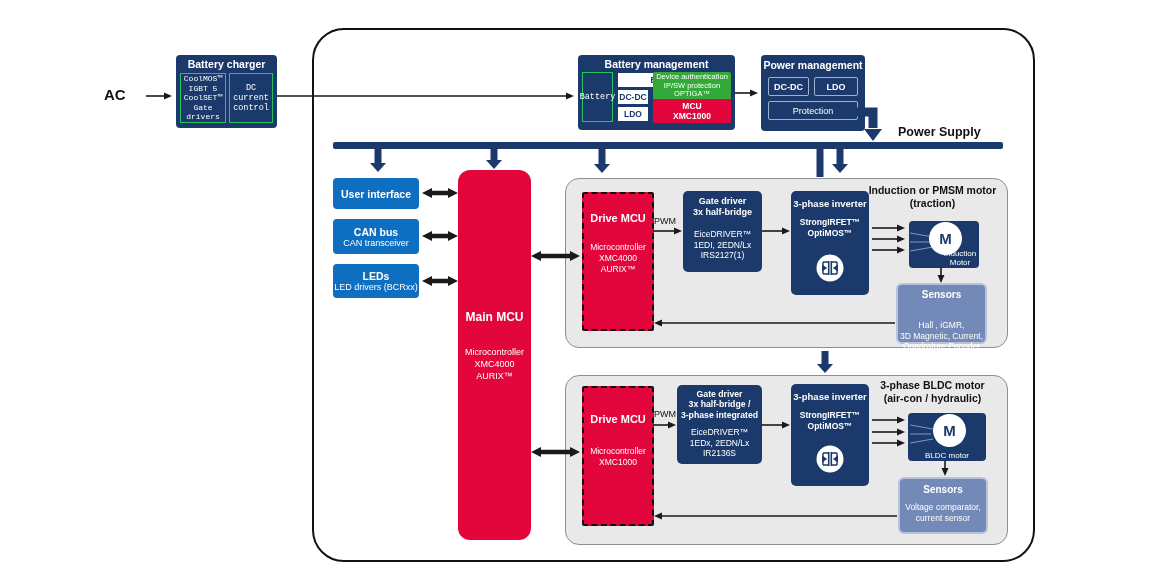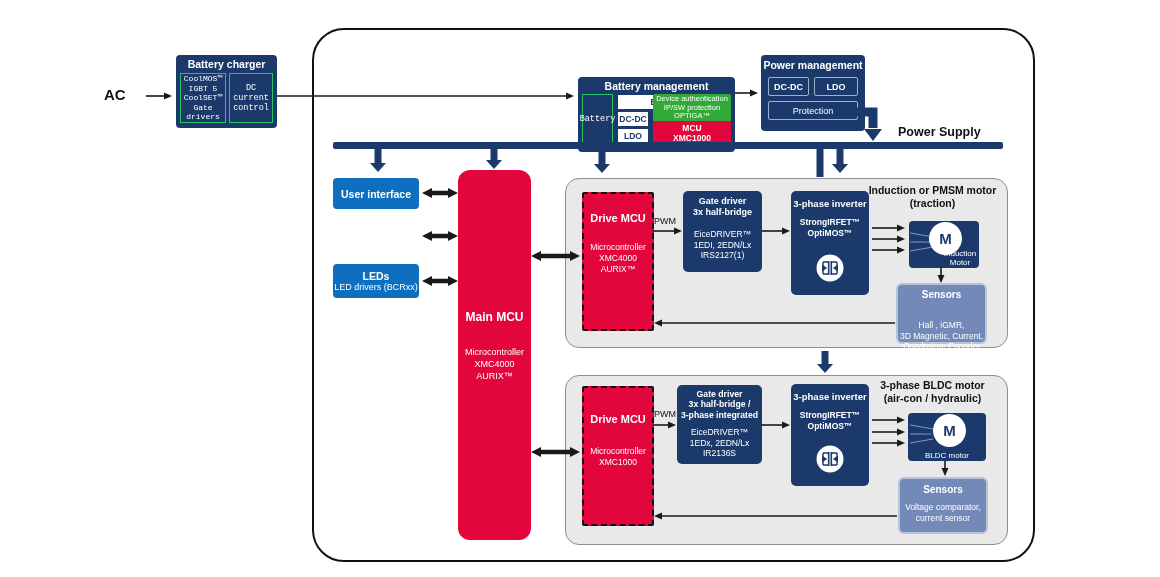--- a/index.html
+++ b/index.html
@@ -38,21 +38,21 @@
 Gate drivers</div>
     <div class="abs subcell ctr t8 pre" style="left:53px;top:18px;width:44px;height:50px;">DC
 current
 control</div>
   </div>
 
   <div class="abs" style="left:360px;top:62px;width:170px;text-align:center;font-size:15px;font-weight:bold;color:#111;">DC: 48-169 V</div>
 
   <div class="abs outer-frame" style="left:312px;top:28px;width:723px;height:534px;"></div>
 
-  <div class="abs navy rounded" style="left:578px;top:55px;width:157px;height:75px;margin-top:22px;">
+  <div class="abs navy rounded" style="left:578px;top:55px;width:157px;height:75px;">
     <div class="abs b10 ctr" style="left:0;top:2px;width:100%;height:13px;">Battery management</div>
     <div class="abs subcell ctr t8" style="left:4px;top:17px;width:31px;height:50px;">Battery</div>
     <div class="abs ctr" style="left:40px;top:18px;width:30px;height:14px;background:#fff;color:#1b3a6b;font-size:8.5px;font-weight:bold;padding-left:42px;">BMS</div>
     <div class="abs ctr" style="left:40px;top:35px;width:30px;height:14px;background:#fff;color:#1b3a6b;font-size:8.5px;font-weight:bold;">DC-DC</div>
     <div class="abs ctr" style="left:40px;top:52px;width:30px;height:14px;background:#fff;color:#1b3a6b;font-size:8.5px;font-weight:bold;">LDO</div>
     <div class="abs green ctr pre" style="left:75px;top:17px;width:78px;height:28px;font-size:7.5px;line-height:1.12;border-radius:2px;">Device authentication
 IP/SW protection
 OPTIGA™</div>
     <div class="abs red ctr pre" style="left:75px;top:44px;width:78px;height:24px;font-size:8.5px;font-weight:bold;line-height:1.2;border-radius:2px;">MCU
 XMC1000</div>
@@ -62,20 +62,24 @@
     <div class="abs b10 ctr" style="left:0;top:3px;width:100%;height:13px;">Power management</div>
     <div class="abs ctr" style="left:7px;top:22px;width:41px;height:19px;border:1px solid #9fb0c9;font-size:9px;font-weight:bold;border-radius:2px;">DC-DC</div>
     <div class="abs ctr" style="left:53px;top:22px;width:44px;height:19px;border:1px solid #9fb0c9;font-size:9px;font-weight:bold;border-radius:2px;">LDO</div>
     <div class="abs ctr" style="left:7px;top:46px;width:90px;height:19px;border:1px solid #9fb0c9;font-size:9px;border-radius:2px;">Protection</div>
   </div>
 
   <div class="abs" style="left:898px;top:125px;width:110px;font-size:12.5px;font-weight:bold;color:#111;">Power Supply</div>
 
   <div class="abs blue rounded ctr" style="left:333px;top:178px;width:86px;height:31px;">
     <div class="b10">User interface</div>
+  </div>
+  <div class="abs blue rounded ctr" style="left:333px;top:219px;width:86px;height:35px;">
+    <div class="b10">CAN bus</div>
+    <div style="font-size:9px;">CAN transceiver</div>
   </div>
   <div class="abs blue rounded ctr" style="left:333px;top:264px;width:86px;height:34px;">
     <div class="b10">LEDs</div>
     <div style="font-size:9px;">LED drivers (BCRxx)</div>
   </div>
 
   <div class="abs red" style="left:458px;top:170px;width:73px;height:370px;border-radius:12px;">
     <div class="abs ctr" style="left:0;top:140px;width:100%;font-size:12px;font-weight:bold;">Main MCU</div>
     <div class="abs ctr pre" style="left:0;top:176px;width:100%;font-size:9px;line-height:1.35;">Microcontroller
 XMC4000

